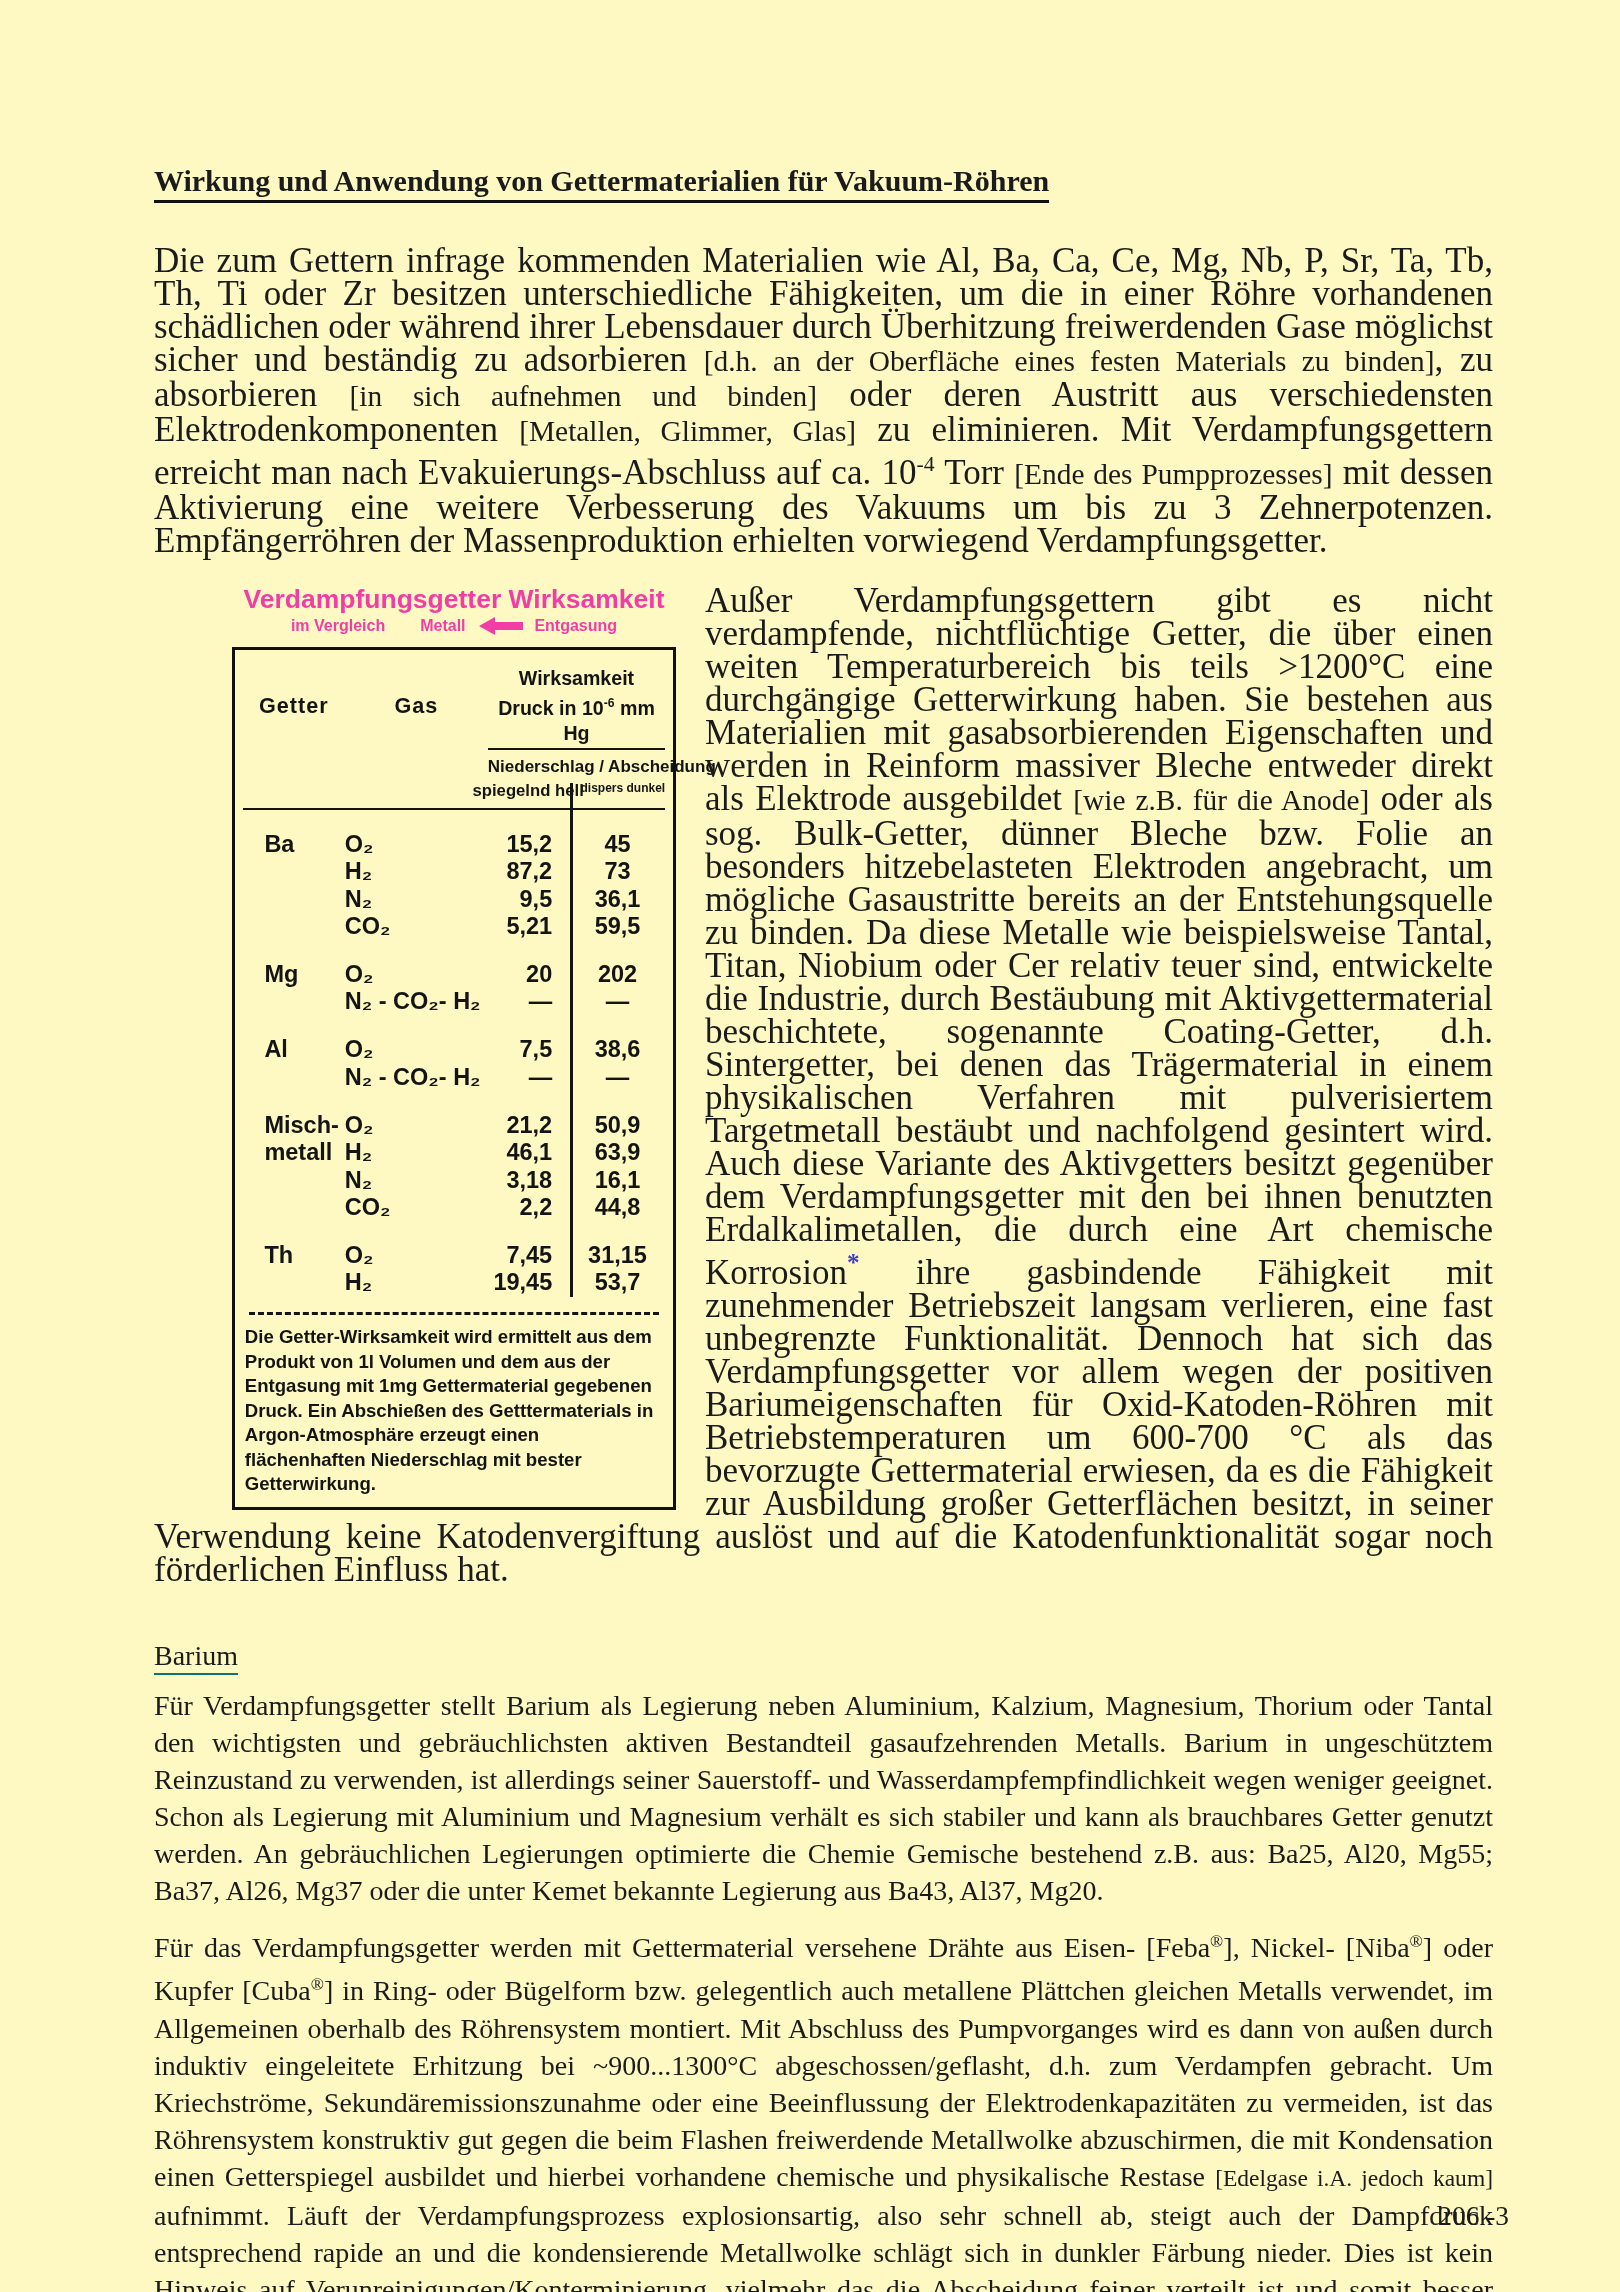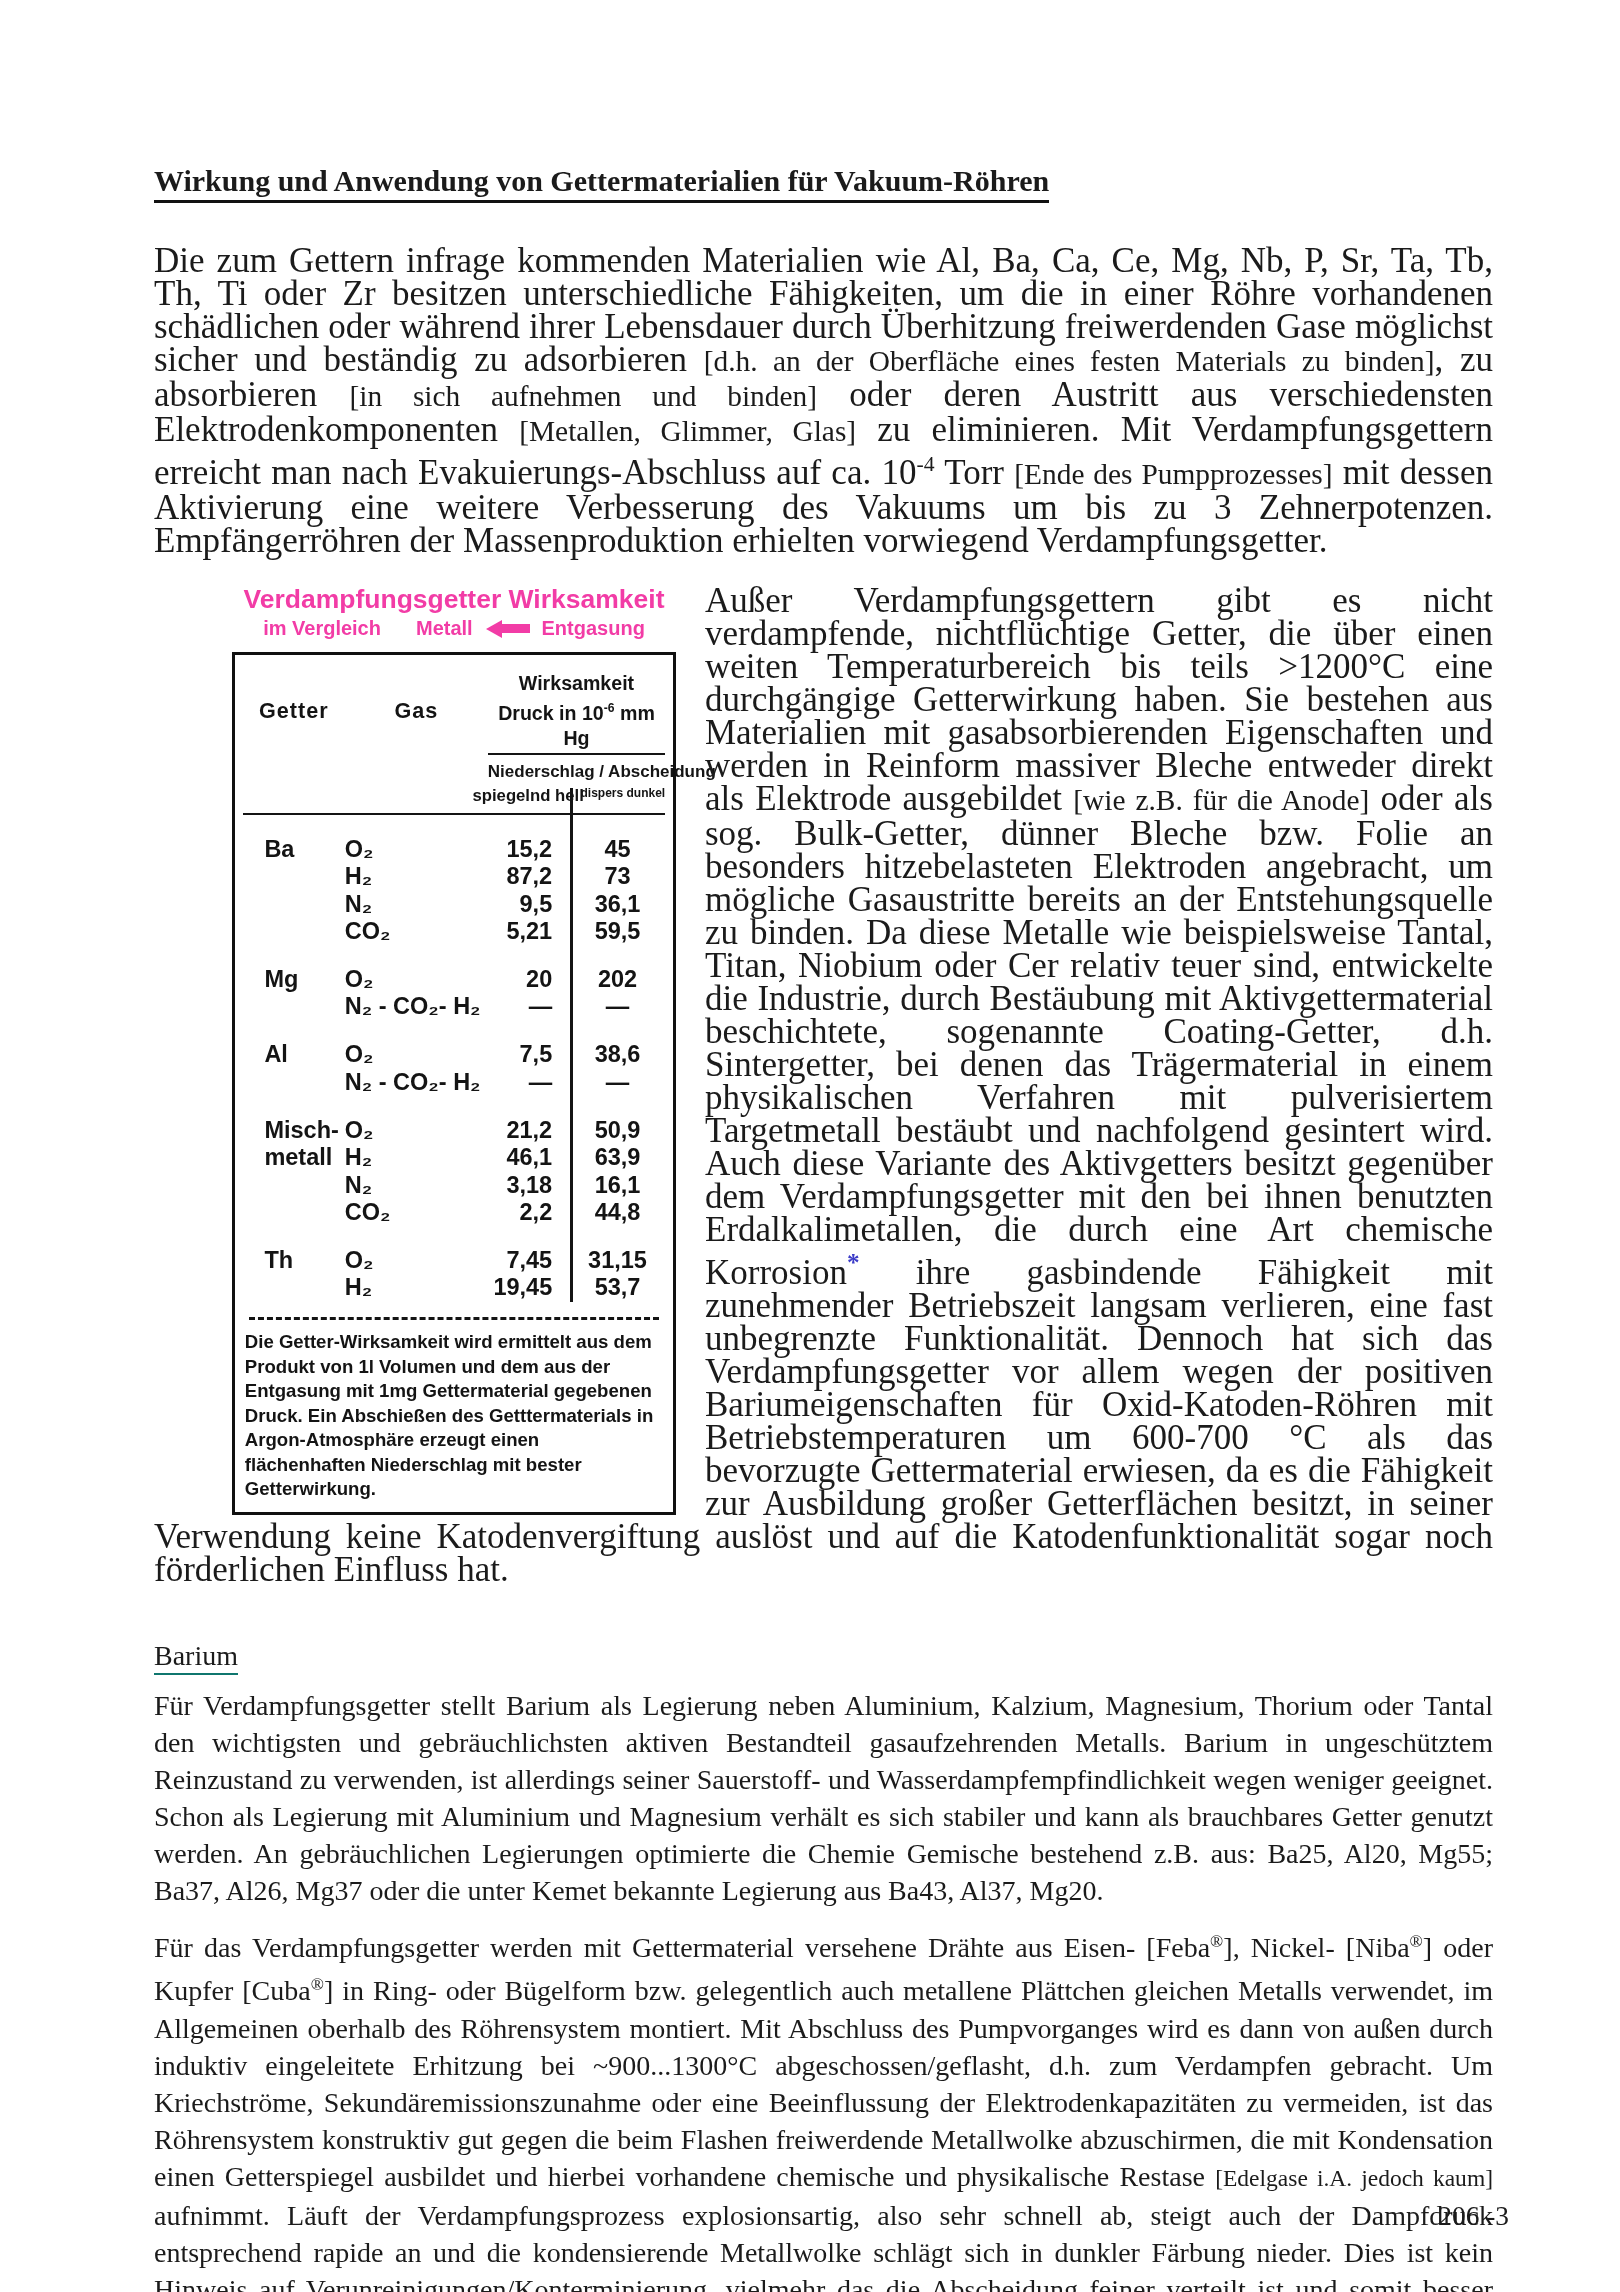--- a/index.html
+++ b/index.html
@@ -1,20 +1,20 @@
 <!DOCTYPE html>
 <html lang="de"><head>
 <meta charset="utf-8">
 <style>
   html,body{margin:0;padding:0;background:#e8e8e8;}
   .page{
     position:relative;
     width:1620px;height:2293px;
     margin:0 auto;
-    background:#ffffff;
+    background:#fef9c3;
     box-sizing:border-box;
     padding:162px 127px 0 154px;
     font-family:"Liberation Serif","DejaVu Serif",serif;
     color:#1b1b1b;
     overflow:hidden;
   }
   
   h1.doc-title{margin:0 0 45px 0;font-size:30px;line-height:37px;font-weight:bold;}
   h1.doc-title span{border-bottom:3.9px solid #111;padding-bottom:2.9px;}
   h2.sec-heading{margin:53px 0 15.7px 0;font-size:28px;line-height:33px;font-weight:normal;}
@@ -28,21 +28,21 @@
   .ast{color:var(--blue,#3c3cc8);vertical-align:super;font-size:0.72em;font-weight:bold;}
   
   .wrap-section{margin-top:27.4px;}
   .wrap-section::after{content:"";display:block;clear:both;}
   figure.getter-figure{
     float:left;margin:0 29px 0 0;padding:0 0 0 78px;width:522px;box-sizing:border-box;
     font-family:"Liberation Sans","DejaVu Sans",sans-serif;
   }
   .fig-title{color:var(--magenta,#f23ca6);font-weight:bold;font-size:26.5px;line-height:31px;text-align:center;}
   .fig-sub{display:flex;justify-content:center;align-items:center;color:var(--magenta,#f23ca6);
-    font-weight:bold;font-size:20px;margin-top:2px;}
+    font-weight:bold;font-size:16px;margin-top:2px;}
   .fig-sub .sub-prefix{margin-right:35px;}
   .fig-sub .sub-metal{margin-right:13.7px;}
   .fig-sub .sub-right{margin-left:11.8px;}
   .arrow-left{display:inline-flex;align-items:center;}
   .arrow-left .head{width:0;height:0;border-top:9.8px solid transparent;border-bottom:9.8px solid transparent;
     border-right:16.7px solid var(--magenta,#f23ca6);}
   .arrow-left .shaft{width:27.4px;height:8.8px;background:var(--magenta,#f23ca6);}
   
   .table-box{margin-top:11.8px;border:3.9px solid #101010;padding:11.8px 7.8px 9.8px;color:#141414;font-weight:bold;}
   .hd-row{display:flex;align-items:center;}

